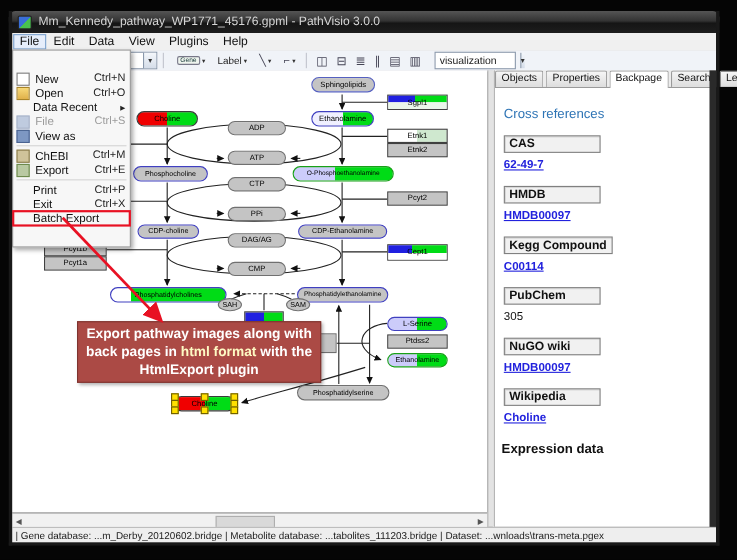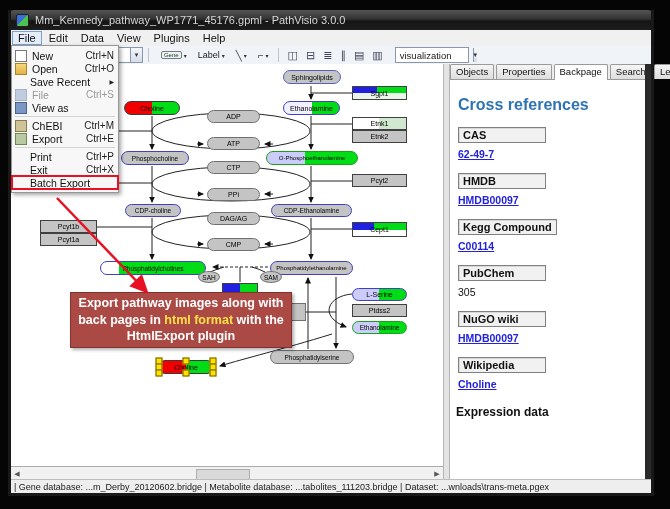--- a/index.html
+++ b/index.html
@@ -37,21 +37,21 @@
   #canvas{position:absolute;left:11px;top:64px;width:432px;height:402px;background:#fff;z-index:1;}
   #splitter{position:absolute;left:443px;top:64px;width:5px;height:415px;background:#e3e3e3;z-index:2;
      border-left:1px solid #b5b5b5;border-right:1px solid #b5b5b5;}
   #sidebar{position:absolute;left:448px;top:64px;width:203px;height:415px;background:#fff;z-index:1;}
   #sidebar-tabs{position:absolute;left:0;top:0;width:203px;height:15px;background:#ececec;display:flex;
      border-bottom:1px solid #9a9a9a;}
   .tab{font-size:9.5px;color:#111;padding:1px 5px 0 5px;border:1px solid #9a9a9a;border-bottom:none;
      background:linear-gradient(#f6f6f6,#dddddd);margin-left:2px;border-radius:2px 2px 0 0;white-space:nowrap;}
   .tab.active{background:#fff;position:relative;top:0px;height:14px;z-index:2;}
   #bp-scroll{position:absolute;left:2px;top:16px;width:192px;height:396px;background:#fff;overflow:hidden;}
-  #bp-heading{font-size:16px;font-weight:bold;margin:16px 0 0 8px;}
+  #bp-heading{font-size:12px;font-weight:normal;margin:16px 0 0 8px;}
   .bpsec{margin:13px 0 0 8px;}
   .bptitle{width:fit-content;min-width:78px;font-size:11px;font-weight:bold;color:#111;background:#f1f1f1;
      border:1px solid #808080;padding:1px 4px;box-shadow:1px 1px 0 #d8d8d8 inset;}
   .bplink{display:block;font-size:10.5px;font-weight:bold;color:#2222dd;text-decoration:underline;margin-top:5px;}
   .bpval{font-size:10.5px;color:#111;margin-top:5px;}
   #bp-footer{font-size:12px;font-weight:bold;color:#111;margin:15px 0 0 6px;}
   #sidebar-edge{position:absolute;left:645px;top:64px;width:6px;height:415px;background:#2a2a2a;z-index:3;}
   
   #hscroll{position:absolute;left:11px;top:466px;width:432px;height:13px;background:#f1f1f1;
      border-top:1px solid #ababab;z-index:2;display:flex;align-items:center;}
@@ -70,42 +70,42 @@
   .node{position:absolute;border:1px solid #707070;box-sizing:border-box;}
   .node.pill{border-radius:7px;}
   .node.ellipse{border-radius:50%;}
   .nrow{width:100%;height:50%;}
   .nlab{position:absolute;left:0;top:0;right:0;bottom:0;display:flex;align-items:center;justify-content:center;
      color:#000;white-space:nowrap;overflow:hidden;}
   .handle{position:absolute;width:5px;height:5px;background:#ffe000;border:1px solid #6b5b00;
      transform:translate(-50%,-50%);z-index:6;}
   
   #file-menu{position:absolute;left:11px;top:45px;width:108px;background:#f7f7f7;border:1px solid #979797;
-     box-shadow:2px 2px 4px rgba(0,0,0,.35);z-index:10;padding:3px 0;box-sizing:border-box;}
+     box-shadow:2px 2px 4px rgba(0,0,0,.35);z-index:10;padding:19px 0;box-sizing:border-box;}
   .fmi{display:flex;align-items:center;height:13px;padding:0 4px 0 3px;position:relative;}
   .fic{width:10px;height:10px;margin-right:5px;flex:none;}
   .ic-new-document-icon{background:#fff;border:1px solid #7a7a7a;}
   .ic-open-folder-icon{background:linear-gradient(#f7d979,#e0b14a);border:1px solid #a98428;}
   .ic-save-icon,.ic-save-as-icon{background:#7d97c3;border:1px solid #4a6391;}
   .ic-import-icon{background:#cfc39a;border:1px solid #8a7d4d;}
   .ic-export-icon{background:#b9c9a2;border:1px solid #6d8a4d;}
   .fmi.dis .flab{color:#9b9b9b;}
   .fmi.dis .fic{opacity:.45;}
   .flab{font-size:10.5px;color:#111;flex:1;white-space:nowrap;}
   .fsc{font-size:10px;color:#222;margin-left:8px;}
   .fmi.dis .fsc{color:#9b9b9b;}
   .fsub{font-size:6px;color:#222;margin-left:6px;}
   .fsep{height:1px;background:#d4d4d4;margin:2px 3px;}
   .fmi.hl{outline:2px solid #e81123;outline-offset:-1px;}
   
   #callout{position:absolute;left:70px;top:292px;width:222px;height:56px;z-index:22;
      background:#ab4a45;border:1px solid #7e332f;box-shadow:2px 2px 3px rgba(0,0,0,.3);
      display:flex;align-items:center;justify-content:center;text-align:center;padding:2px 4px;box-sizing:border-box;}
   #callout .ct{font-size:12.5px;line-height:1.35;font-weight:bold;color:#fff;}
-  #callout .hl-green{color:#fde047;}
+  #callout .hl-green{color:#fef9c3;}
 </style>
 </head>
 <body>
 
 <div id="page">
 
   <div id="titlebar">
     <div id="app-icon"></div>
     <div id="title-text">Mm_Kennedy_pathway_WP1771_45176.gpml - PathVisio 3.0.0</div>
   </div>
@@ -358,21 +358,21 @@
         <span class="flab">New</span>
         <span class="fsc">Ctrl+N</span>
       </div>
       <div class="fmi">
         <span class="fic ic-open-folder-icon"></span>
         <span class="flab">Open</span>
         <span class="fsc">Ctrl+O</span>
       </div>
       <div class="fmi">
         <span class="fic"></span>
-        <span class="flab">Save Recent</span>
+        <span class="flab">Data Recent</span>
         <span class="fsc"></span>
         <span class="fsub">▶</span>
       </div>
       <div class="fmi dis">
         <span class="fic ic-save-icon"></span>
         <span class="flab">File</span>
         <span class="fsc">Ctrl+S</span>
       </div>
       <div class="fmi">
         <span class="fic ic-save-as-icon"></span>

